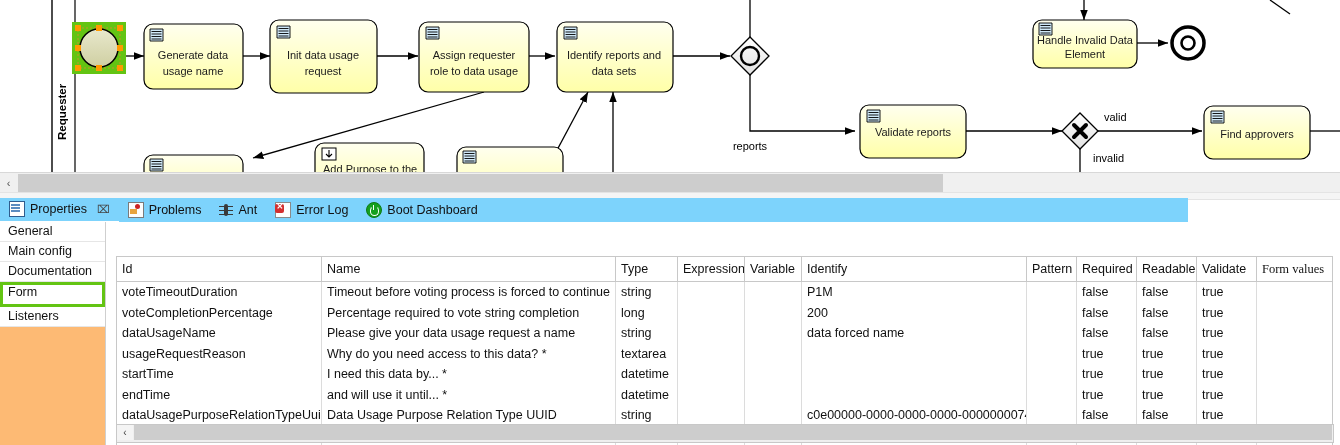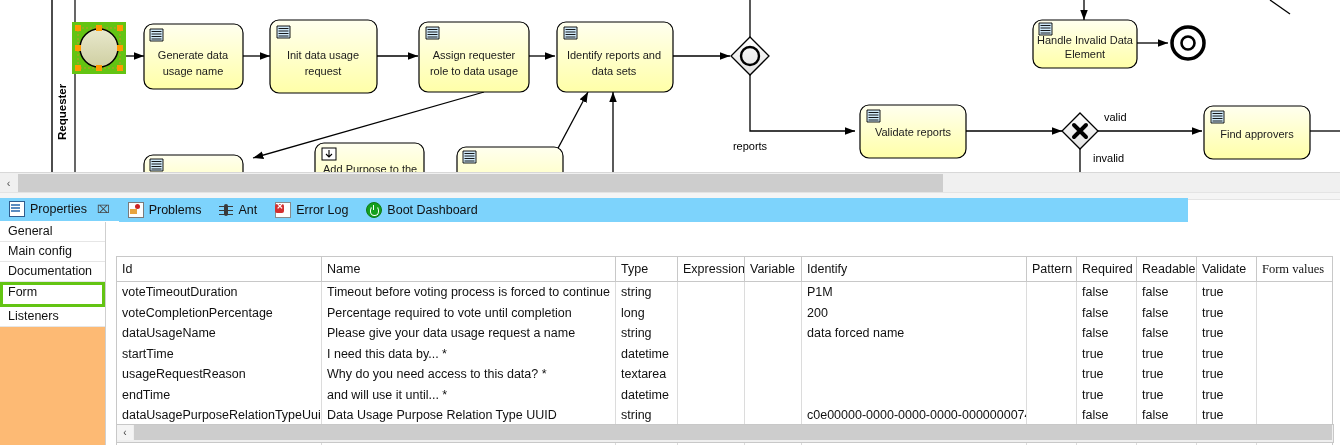--- a/index.html
+++ b/index.html
@@ -365,21 +365,21 @@
               <td></td>
               <td>P1M</td>
               <td></td>
               <td>false</td>
               <td>false</td>
               <td>true</td>
               <td></td>
             </tr>
             <tr>
               <td>voteCompletionPercentage</td>
-              <td>Percentage required to vote until completion</td>
+              <td>Percentage required to vote string completion</td>
               <td>long</td>
               <td></td>
               <td></td>
               <td>200</td>
               <td></td>
               <td>false</td>
               <td>false</td>
               <td>true</td>
               <td></td>
             </tr>
@@ -390,36 +390,36 @@
               <td></td>
               <td></td>
               <td>data forced name</td>
               <td></td>
               <td>false</td>
               <td>false</td>
               <td>true</td>
               <td></td>
             </tr>
             <tr>
+              <td>usageRequestReason</td>
+              <td>Why do you need access to this data? *</td>
+              <td>textarea</td>
+              <td></td>
+              <td></td>
+              <td></td>
+              <td></td>
+              <td>true</td>
+              <td>true</td>
+              <td>true</td>
+              <td></td>
+            </tr>
+            <tr>
               <td>startTime</td>
               <td>I need this data by... *</td>
               <td>datetime</td>
-              <td></td>
-              <td></td>
-              <td></td>
-              <td></td>
-              <td>true</td>
-              <td>true</td>
-              <td>true</td>
-              <td></td>
-            </tr>
-            <tr>
-              <td>usageRequestReason</td>
-              <td>Why do you need access to this data? *</td>
-              <td>textarea</td>
               <td></td>
               <td></td>
               <td></td>
               <td></td>
               <td>true</td>
               <td>true</td>
               <td>true</td>
               <td></td>
             </tr>
             <tr>

